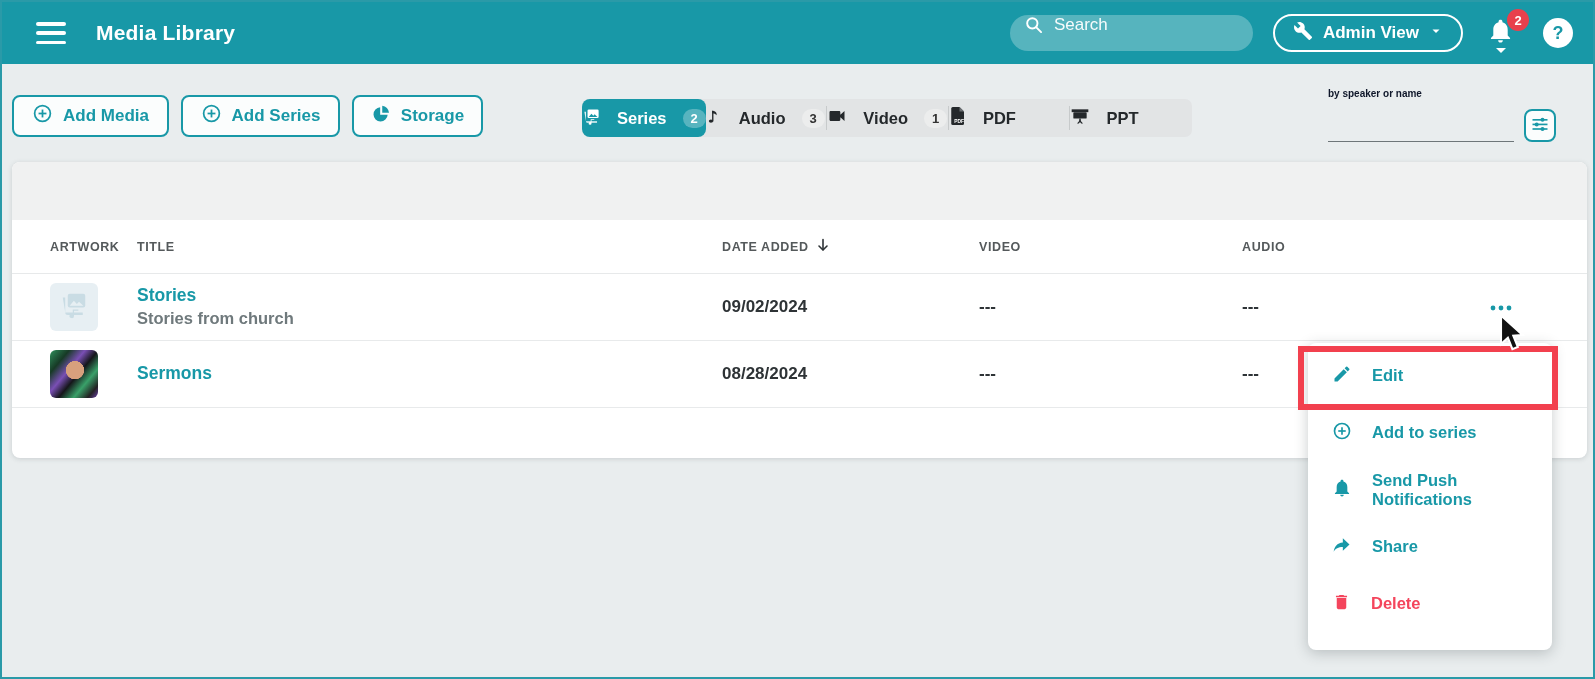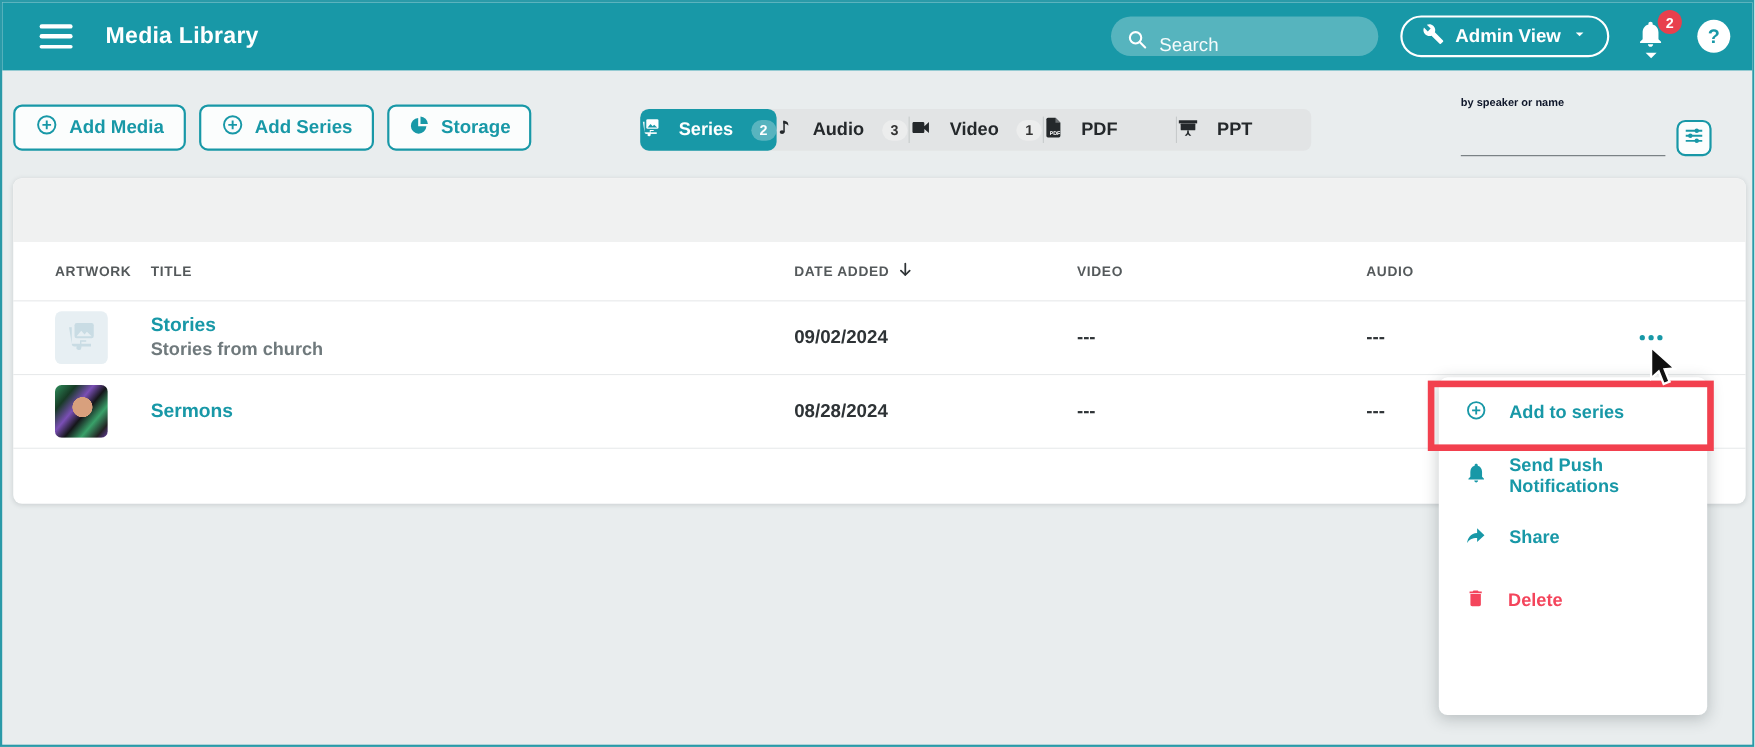--- a/index.html
+++ b/index.html
@@ -16,21 +16,21 @@
   *{box-sizing:border-box;margin:0;padding:0;}
   body{font-family:"Liberation Sans","DejaVu Sans",sans-serif;background:#fff;}
   .frame{position:relative;width:1595px;height:679px;border:2px solid #2A9AA8;background:var(--page-bg);overflow:hidden;}
 
   
   .appbar{position:absolute;left:0;top:0;right:0;height:62px;background:var(--teal);display:flex;align-items:center;padding:0 20px;}
   .hamburger{width:30px;height:22px;display:flex;flex-direction:column;justify-content:space-between;margin-left:14px;cursor:pointer;}
   .hamburger span{display:block;height:3.5px;background:#fff;border-radius:2px;}
   .app-title{color:#fff;font-size:21px;font-weight:bold;margin-left:30px;letter-spacing:.2px;}
   .spacer{flex:1;}
-  .search-pill{width:243px;height:36px;border-radius:18px;background:rgba(255,255,255,.27);display:flex;align-items:flex-end;gap:10px;padding:0 14px;margin-right:20px;}
+  .search-pill{width:243px;height:36px;border-radius:18px;background:rgba(255,255,255,.27);display:flex;align-items:flex-start;gap:10px;padding:0 14px;margin-right:20px;}
   .search-pill input{background:transparent;border:none;outline:none;color:#fff;font-size:17px;width:160px;font-family:inherit;}
   .search-pill input::placeholder{color:#fff;opacity:.95;}
   .admin-btn{height:38px;border:2px solid #fff;border-radius:19px;background:transparent;display:flex;align-items:center;gap:10px;padding:0 18px;color:#fff;font-weight:bold;font-size:17px;cursor:pointer;font-family:inherit;}
   .bell-wrap{position:relative;margin-left:24px;cursor:pointer;width:30px;height:34px;}
   .badge{position:absolute;top:-7px;right:-12px;min-width:22px;height:22px;border-radius:11px;background:#E8404D;color:#fff;font-size:13px;font-weight:bold;display:flex;align-items:center;justify-content:center;padding:0 5px;}
   .bell-caret{position:absolute;left:9px;bottom:-3px;width:0;height:0;border-left:5px solid transparent;border-right:5px solid transparent;border-top:5px solid #fff;}
   .help-circle{width:30px;height:30px;border-radius:50%;background:#fff;color:var(--teal);font-weight:bold;font-size:18px;display:flex;align-items:center;justify-content:center;margin-left:26px;cursor:pointer;}
 
   
   .action-btn{position:absolute;top:93px;height:42px;border:2px solid var(--teal);border-radius:8px;background:#FBFDFD;color:var(--teal);font-weight:bold;font-size:17px;display:flex;align-items:center;justify-content:center;gap:10px;cursor:pointer;font-family:inherit;}
@@ -293,20 +293,28 @@
       </div>
       <div class="cell-date">08/28/2024</div>
       <div class="cell-dash">---</div>
       <div class="cell-dash">---</div>
     </div>
   </div>
 
   <div class="ctx-menu">
     <div class="menu-item">
       <span>
+        <svg width="20" height="20" viewBox="0 0 24 24" fill="#1898A7">
+            <path d="M3 17.25V21h3.75L17.81 9.94l-3.75-3.75L3 17.25zM20.71 7.04a1 1 0 0 0 0-1.41l-2.34-2.34a1 1 0 0 0-1.41 0l-1.83 1.83 3.75 3.75 1.83-1.83z"></path>
+          </svg>
+      </span>
+      <span>Edit</span>
+    </div>
+    <div class="menu-item">
+      <span>
         <svg width="20" height="20" viewBox="0 0 24 24">
             <circle cx="12" cy="12" r="9" fill="none" stroke="#1898A7" stroke-width="2"></circle>
             <line x1="12" y1="7.5" x2="12" y2="16.5" stroke="#1898A7" stroke-width="2"></line>
             <line x1="7.5" y1="12" x2="16.5" y2="12" stroke="#1898A7" stroke-width="2"></line>
           </svg>
       </span>
       <span>Add to series</span>
     </div>
     <div class="menu-item">
       <span>

